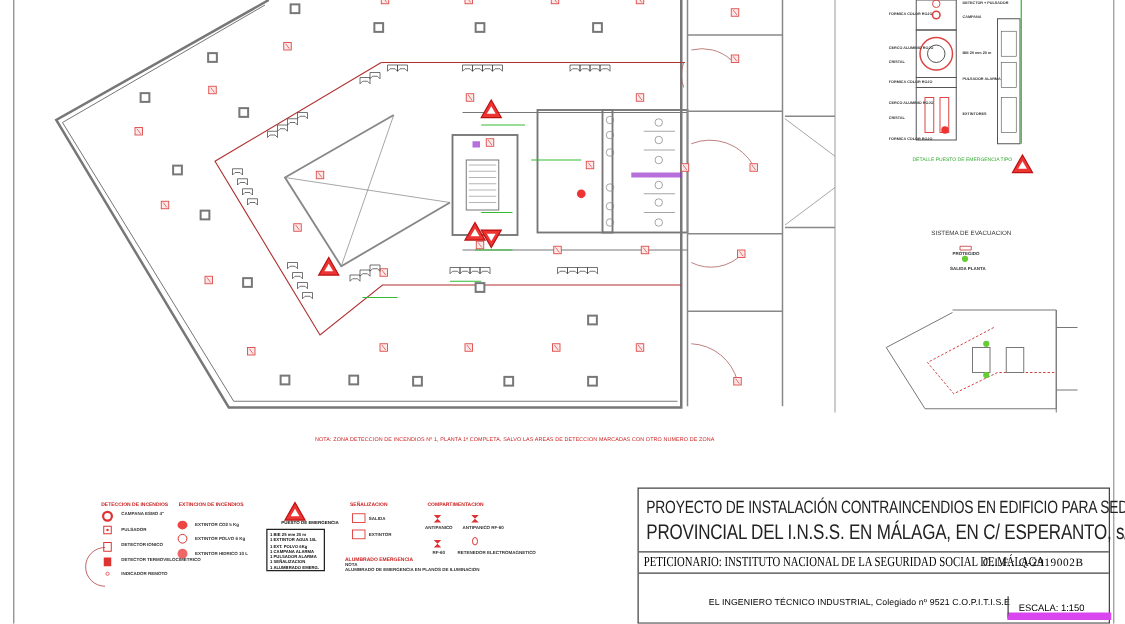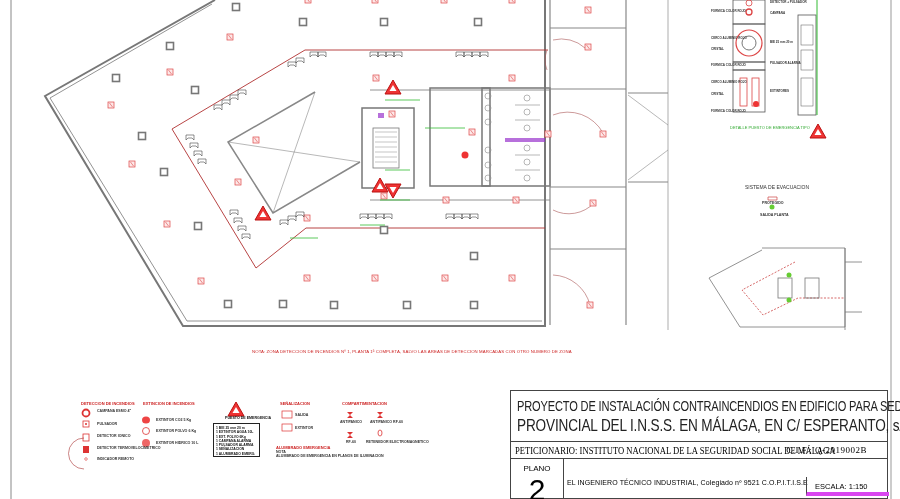--- a/index.html
+++ b/index.html
@@ -12,21 +12,21 @@
   .tb-title .l2{display:block;font-size:17px;transform:scaleX(0.80);transform-origin:left center;white-space:nowrap;width:480px;}
   .tb-pet{top:51px;height:17px;font-size:11px;line-height:16px;padding-left:4px;white-space:nowrap;font-family:Liberation Serif, serif;}
   .tb-pet .pt{display:inline-block;transform:scaleX(0.78);transform-origin:left center;}
   .tb-cif{position:absolute;right:20px;top:0;font-size:9px;letter-spacing:0.5px;}
   .tb-plano{position:absolute;left:0;top:68px;width:52px;bottom:0;border-right:1px solid #444;text-align:center;}
   .tb-plano .lbl{font-size:8px;margin-top:5px;display:block;}
   .tb-plano .num{font-size:30px;display:block;line-height:30px;margin-top:2px;}
   .tb-sub{position:absolute;left:52px;right:0;top:68px;height:18px;border-bottom:1px solid #444;text-align:center;font-size:12px;line-height:18px;}
   .tb-sub span{display:inline-block;transform:scaleX(0.78);}
   .tb-eng{position:absolute;left:56px;top:88px;font-size:7px;letter-spacing:0.1px;}
-  .tb-esc{position:absolute;left:295px;top:86px;width:83px;height:19px;border-left:1px solid #444;border-bottom:4px solid #d946ef;font-size:7.5px;line-height:19px;padding-left:8px;box-sizing:border-box;}
+  .tb-esc{position:absolute;left:295px;top:86px;width:83px;height:19px;border-left:1px solid #444;border-bottom:6px solid #d946ef;font-size:7.5px;line-height:19px;padding-left:8px;box-sizing:border-box;}
   .lg{position:absolute;font-size:4px;color:#c22;font-weight:bold;white-space:nowrap;}
   .lgk{position:absolute;font-size:3.6px;color:#333;white-space:nowrap;font-weight:bold;}
   .note{position:absolute;left:252px;top:349px;font-size:4.3px;color:#c22;white-space:nowrap;letter-spacing:0.1px;}
   .det{position:absolute;font-size:4px;color:#3a3;white-space:nowrap;}
   .evt{position:absolute;font-size:5px;color:#333;white-space:nowrap;}
   .box-key{position:absolute;left:213px;top:423px;width:47px;height:34px;border:1px solid #222;font-size:3.4px;line-height:4.3px;padding:2px;box-sizing:border-box;color:#111;font-weight:bold;}
 </style>
 </head>
 <body>
 
@@ -348,19 +348,15 @@
 
 <div class="tb">
   <div class="tb-row tb-title">
     <span class="l1">PROYECTO DE INSTALACIÓN CONTRAINCENDIOS EN EDIFICIO PARA SEDE DE LA DIRECCIÓN</span>
     <span class="l2">PROVINCIAL DEL I.N.S.S. EN MÁLAGA, EN C/ ESPERANTO, s/n, MÁLAGA</span>
   </div>
   <div class="tb-row tb-pet">
     <span class="pt">PETICIONARIO: INSTITUTO NACIONAL DE LA SEGURIDAD SOCIAL DE MÁLAGA</span>
     <span class="tb-cif">C.I.F.: Q-2919002B</span>
   </div>
-  <div class="tb-plano">
-    <span class="lbl">PLANO</span>
-    <span class="num">2</span>
-  </div>
   <div class="tb-eng">EL INGENIERO TÉCNICO INDUSTRIAL, Colegiado nº 9521 C.O.P.I.T.I.S.E</div>
   <div class="tb-esc">ESCALA:   1:150</div>
 </div>
 
 </body></html>

